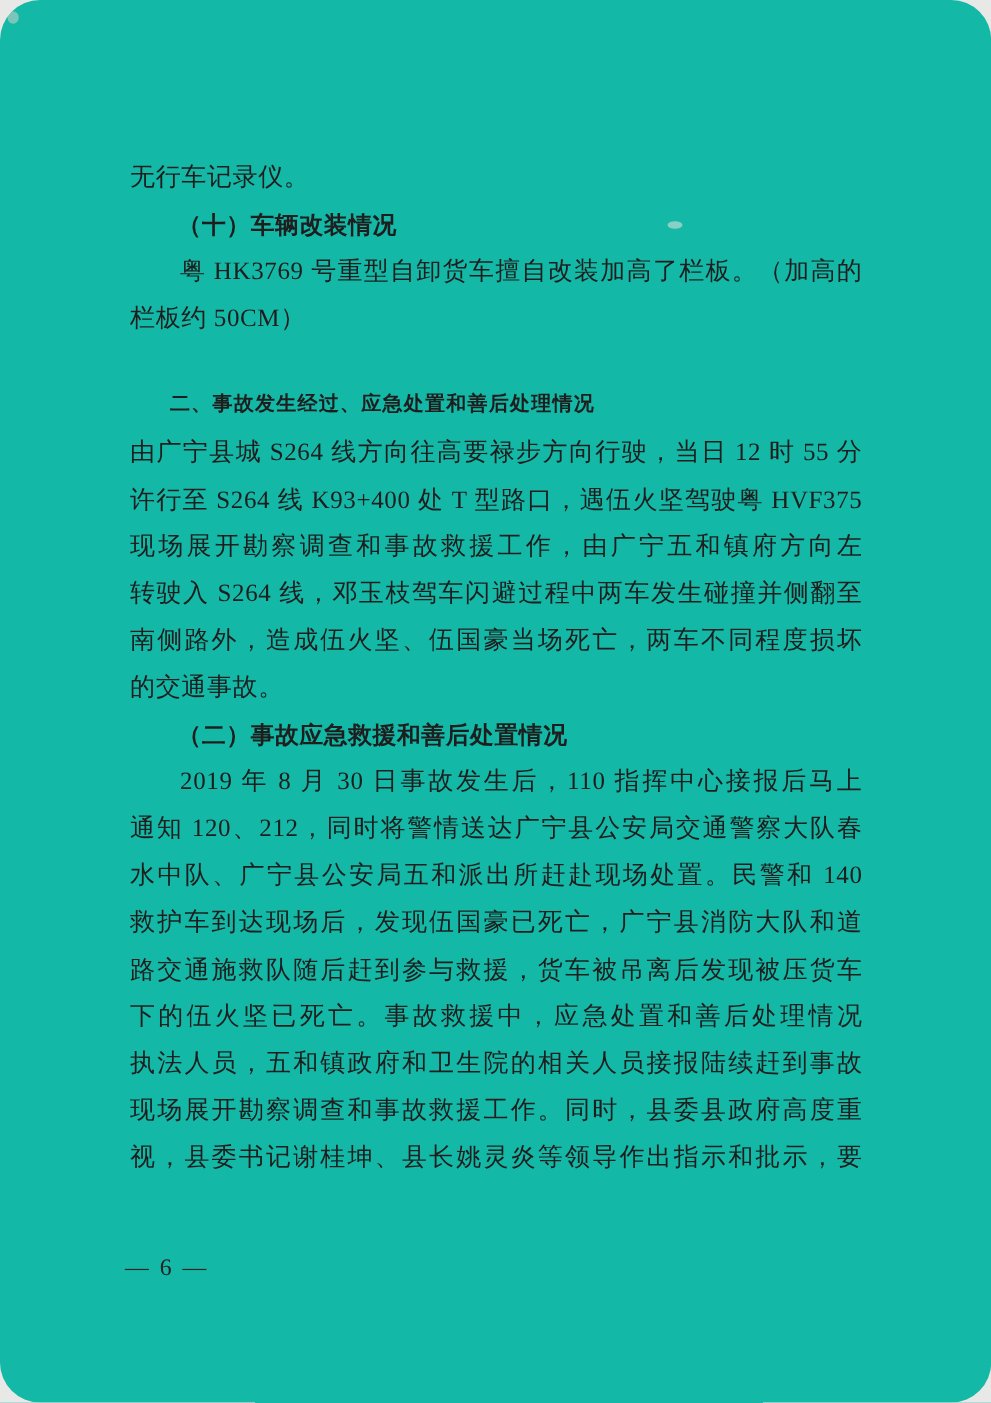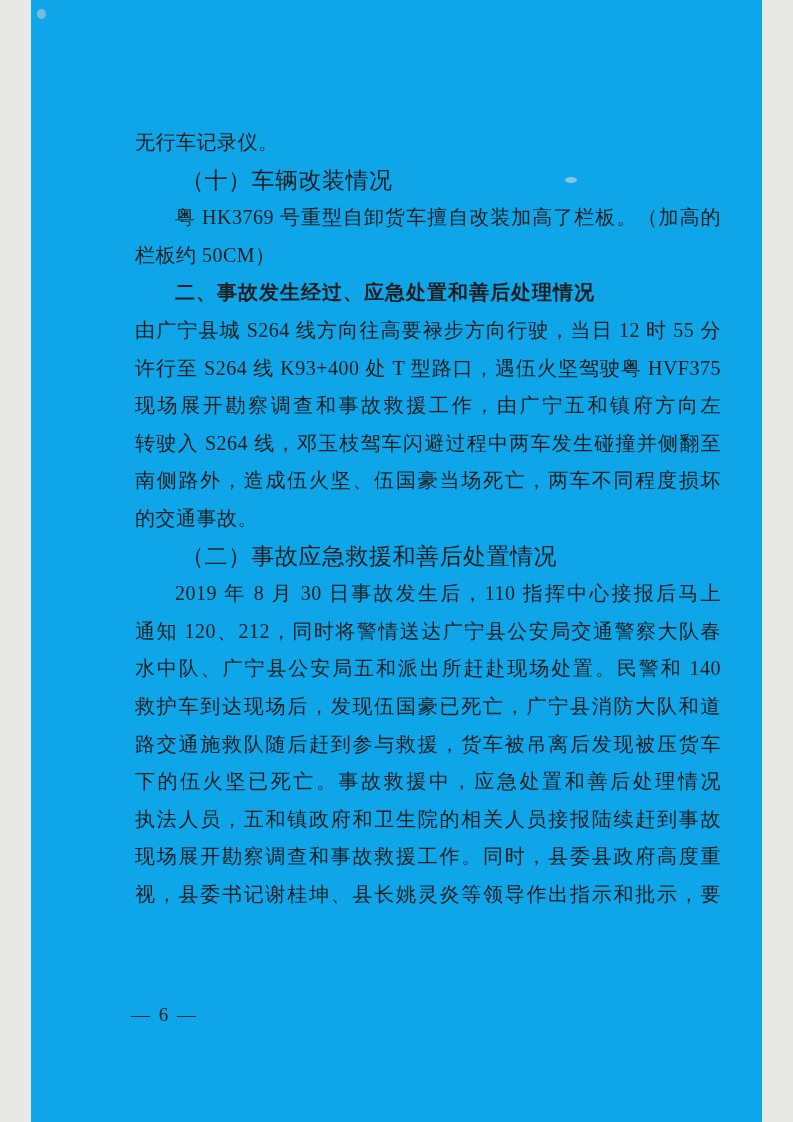--- a/index.html
+++ b/index.html
@@ -2,27 +2,28 @@
 <html><head>
 <meta charset="utf-8">
 <style>
   html, body {
     margin: 0;
     padding: 0;
     background: #e8e8e6;
   }
   .page {
     position: relative;
-    width: 731px;
+    width: 793px;
     height: 1122px;
     margin: 0 auto;
-    background: #0ea5e9;
+    background: #14b8a6;
     overflow: hidden;
     font-family: "Liberation Serif", "DejaVu Serif", serif;
     color: #1e1e1e;
+    border-radius: 32px;
   }
   .content {
     position: absolute;
     left: 104px;
     top: 124px;
     width: 586px;
   }
   .line {
     height: 37.6px;
     line-height: 37.6px;
@@ -31,30 +32,31 @@
   }
   .just {
     text-align: justify;
     text-align-last: justify;
     text-justify: inter-character;
   }
   .indent {
     text-indent: 2em;
   }
   .h2 {
-    font-family: Liberation Serif, serif;
+    font-family: Liberation Mono, monospace;
     font-weight: bold;
-    font-size: 20px;
+    font-size: 16px;
     text-indent: 2em;
     letter-spacing: 1px;
+    margin-top: 32px;
   }
   .h3 {
     font-family: "Liberation Sans", "DejaVu Sans", sans-serif;
-    font-weight: normal;
-    font-size: 23px;
+    font-weight: bold;
+    font-size: 19px;
     text-indent: 2em;
     letter-spacing: 0.5px;
   }
   .page-number {
     position: absolute;
     left: 100px;
     top: 998px;
     font-size: 19px;
     line-height: 34px;
     letter-spacing: 2px;

